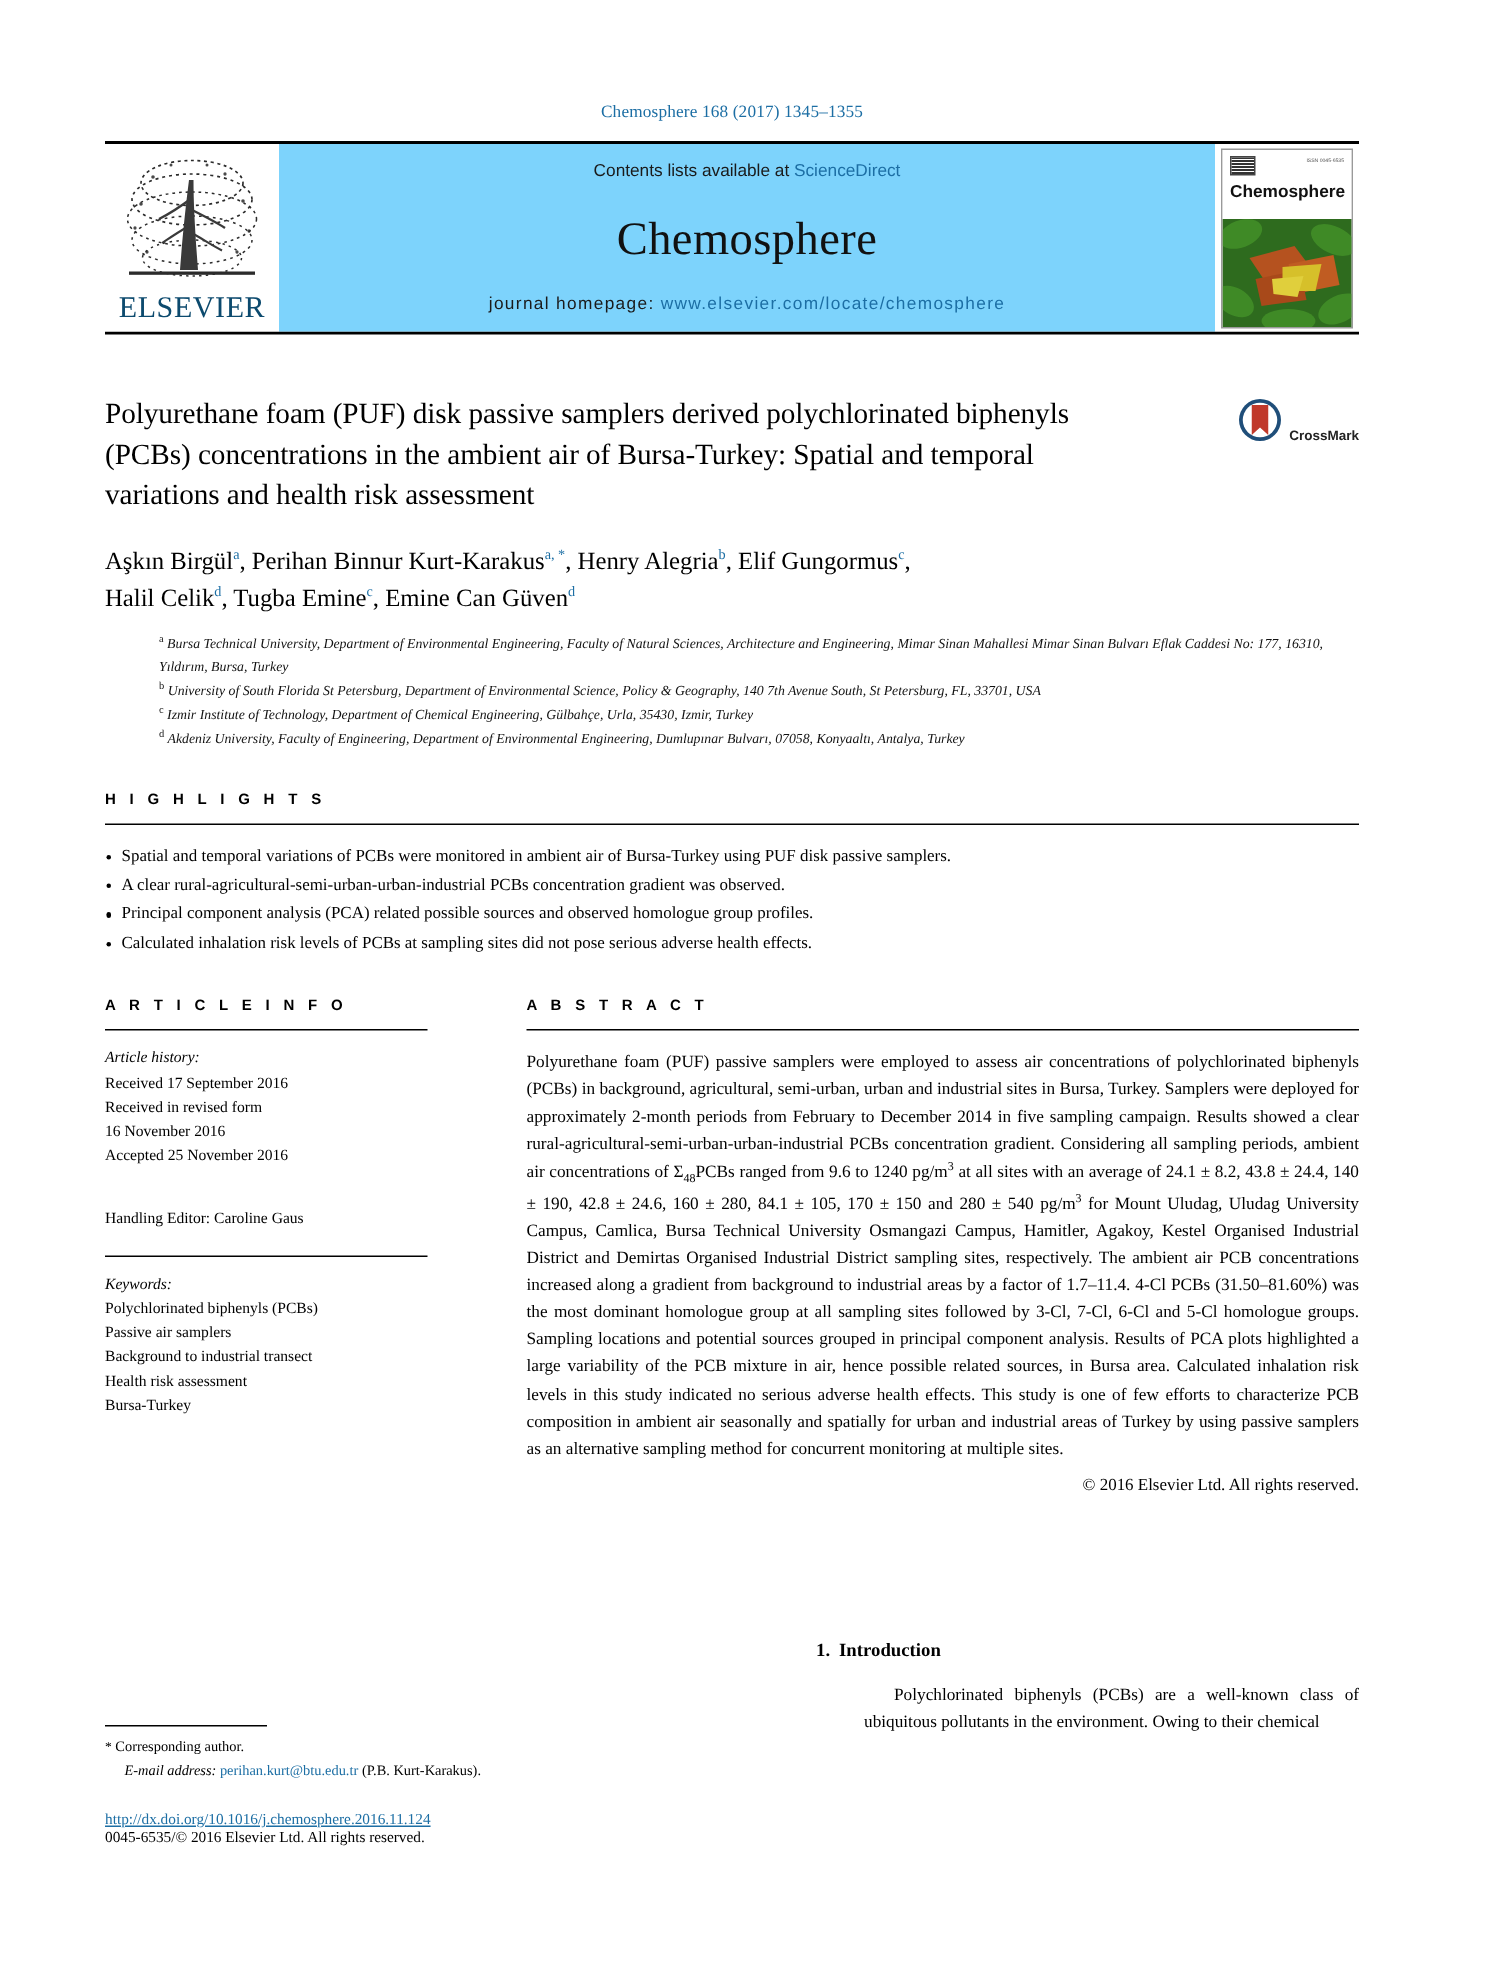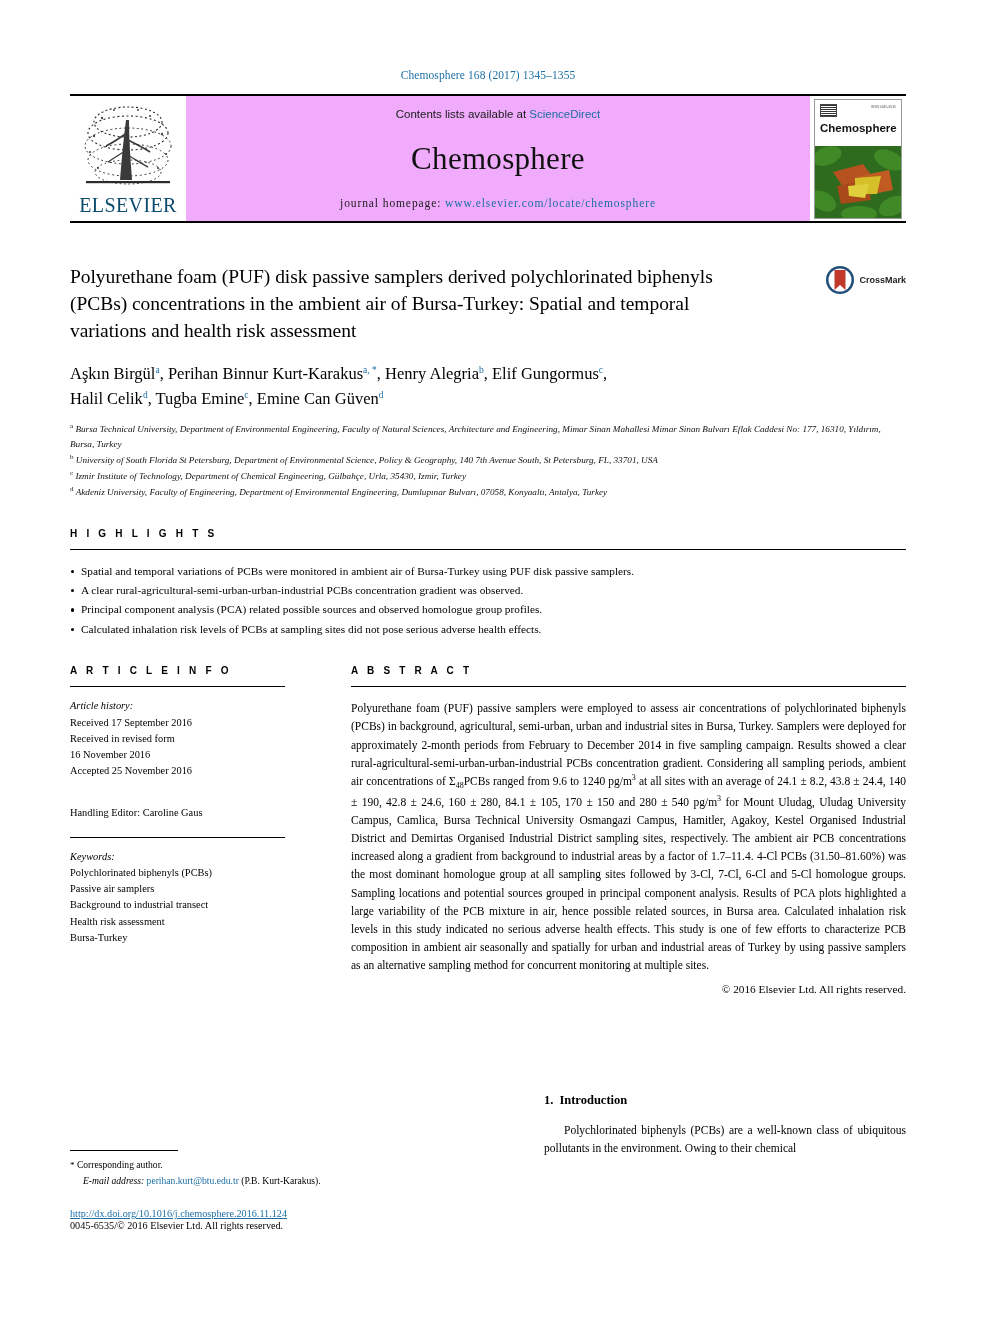--- a/index.html
+++ b/index.html
@@ -50,21 +50,21 @@
     font-family: "Liberation Serif", serif;
     font-size: 20px;
     letter-spacing: .4px;
     color: #0c4a6e;
     font-weight: 400;
     line-height: 1;
     margin-top: 1px;
   }
   .banner-center {
     flex: 1 1 auto;
-    background: #f0abfc;
+    background: #7dd3fc;
     display: flex;
     flex-direction: column;
     align-items: center;
     justify-content: space-between;
     padding: 12px 0 12px 0;
     position: relative;
   }
   .contents-line {
     font-family: "Liberation Sans", sans-serif;
     font-size: 11.5px;
@@ -72,21 +72,21 @@
   }
   .contents-line .sd { color: #1c6ea4; }
   .journal-name {
     font-family: "Liberation Serif", serif;
     font-size: 31px;
     color: #111;
     letter-spacing: .3px;
     line-height: 1;
   }
   .homepage-line {
-    font-family: Liberation Serif, serif;
+    font-family: Liberation Sans, sans-serif;
     font-size: 11.5px;
     color: #1a1a1a;
     letter-spacing: .9px;
   }
   .homepage-line .url { color: #1c6ea4; }
   .cover-thumb {
     width: 96px;
     flex: 0 0 96px;
     margin: 0;
     border-left: 0;
@@ -129,21 +129,21 @@
     font-size: 19.5px;
     line-height: 1.38;
     font-weight: 400;
     color: #000;
     max-width: 690px;
     letter-spacing: -.05px;
   }
   .crossmark {
     position: absolute;
     right: 0; top: 42px;
-    display: flex; align-items: center; gap: 4px;
+    display: flex; align-items: flex-end; gap: 4px;
   }
   .crossmark-word {
     font-family: "Liberation Sans", sans-serif;
     font-weight: 700; font-size: 9px; color: #222;
   }
 
   
   .authors {
     margin-top: 16px;
     font-family: "Liberation Serif", serif;
@@ -154,20 +154,21 @@
   .authors sup { font-size: 9.5px; color: #1c6ea4; vertical-align: super; }
 
   
   .affils {
     margin-top: 9px;
     font-family: "Liberation Serif", serif;
     font-style: italic;
     font-size: 9.2px;
     line-height: 1.62;
     color: #111;
+    margin-left: 36px;
   }
   .affils sup { font-size: 7px; font-style: normal; vertical-align: super; }
   .affil-row { }
 
   
   .section-head {
     font-family: Liberation Sans, sans-serif;
     font-weight: 700;
     font-size: 10px;
     letter-spacing: 3.2px;
@@ -274,20 +275,21 @@
   }
   .intro-head .num { margin-right: 6px; }
   .intro-body {
     margin-top: 13px;
     font-family: "Liberation Serif", serif;
     font-size: 11.5px;
     line-height: 1.58;
     text-align: justify;
     color: #000;
     text-indent: 20px;
+    margin-left: 32px;
   }
   .intro-wrap { position: absolute; left: 544px; right: 70px; top: 1093px; }
 </style>
 </head>
 <body>
 
 <div class="page">
 
   <div class="running-head">
     <span>Chemosphere 168 (2017) 1345–1355</span>

